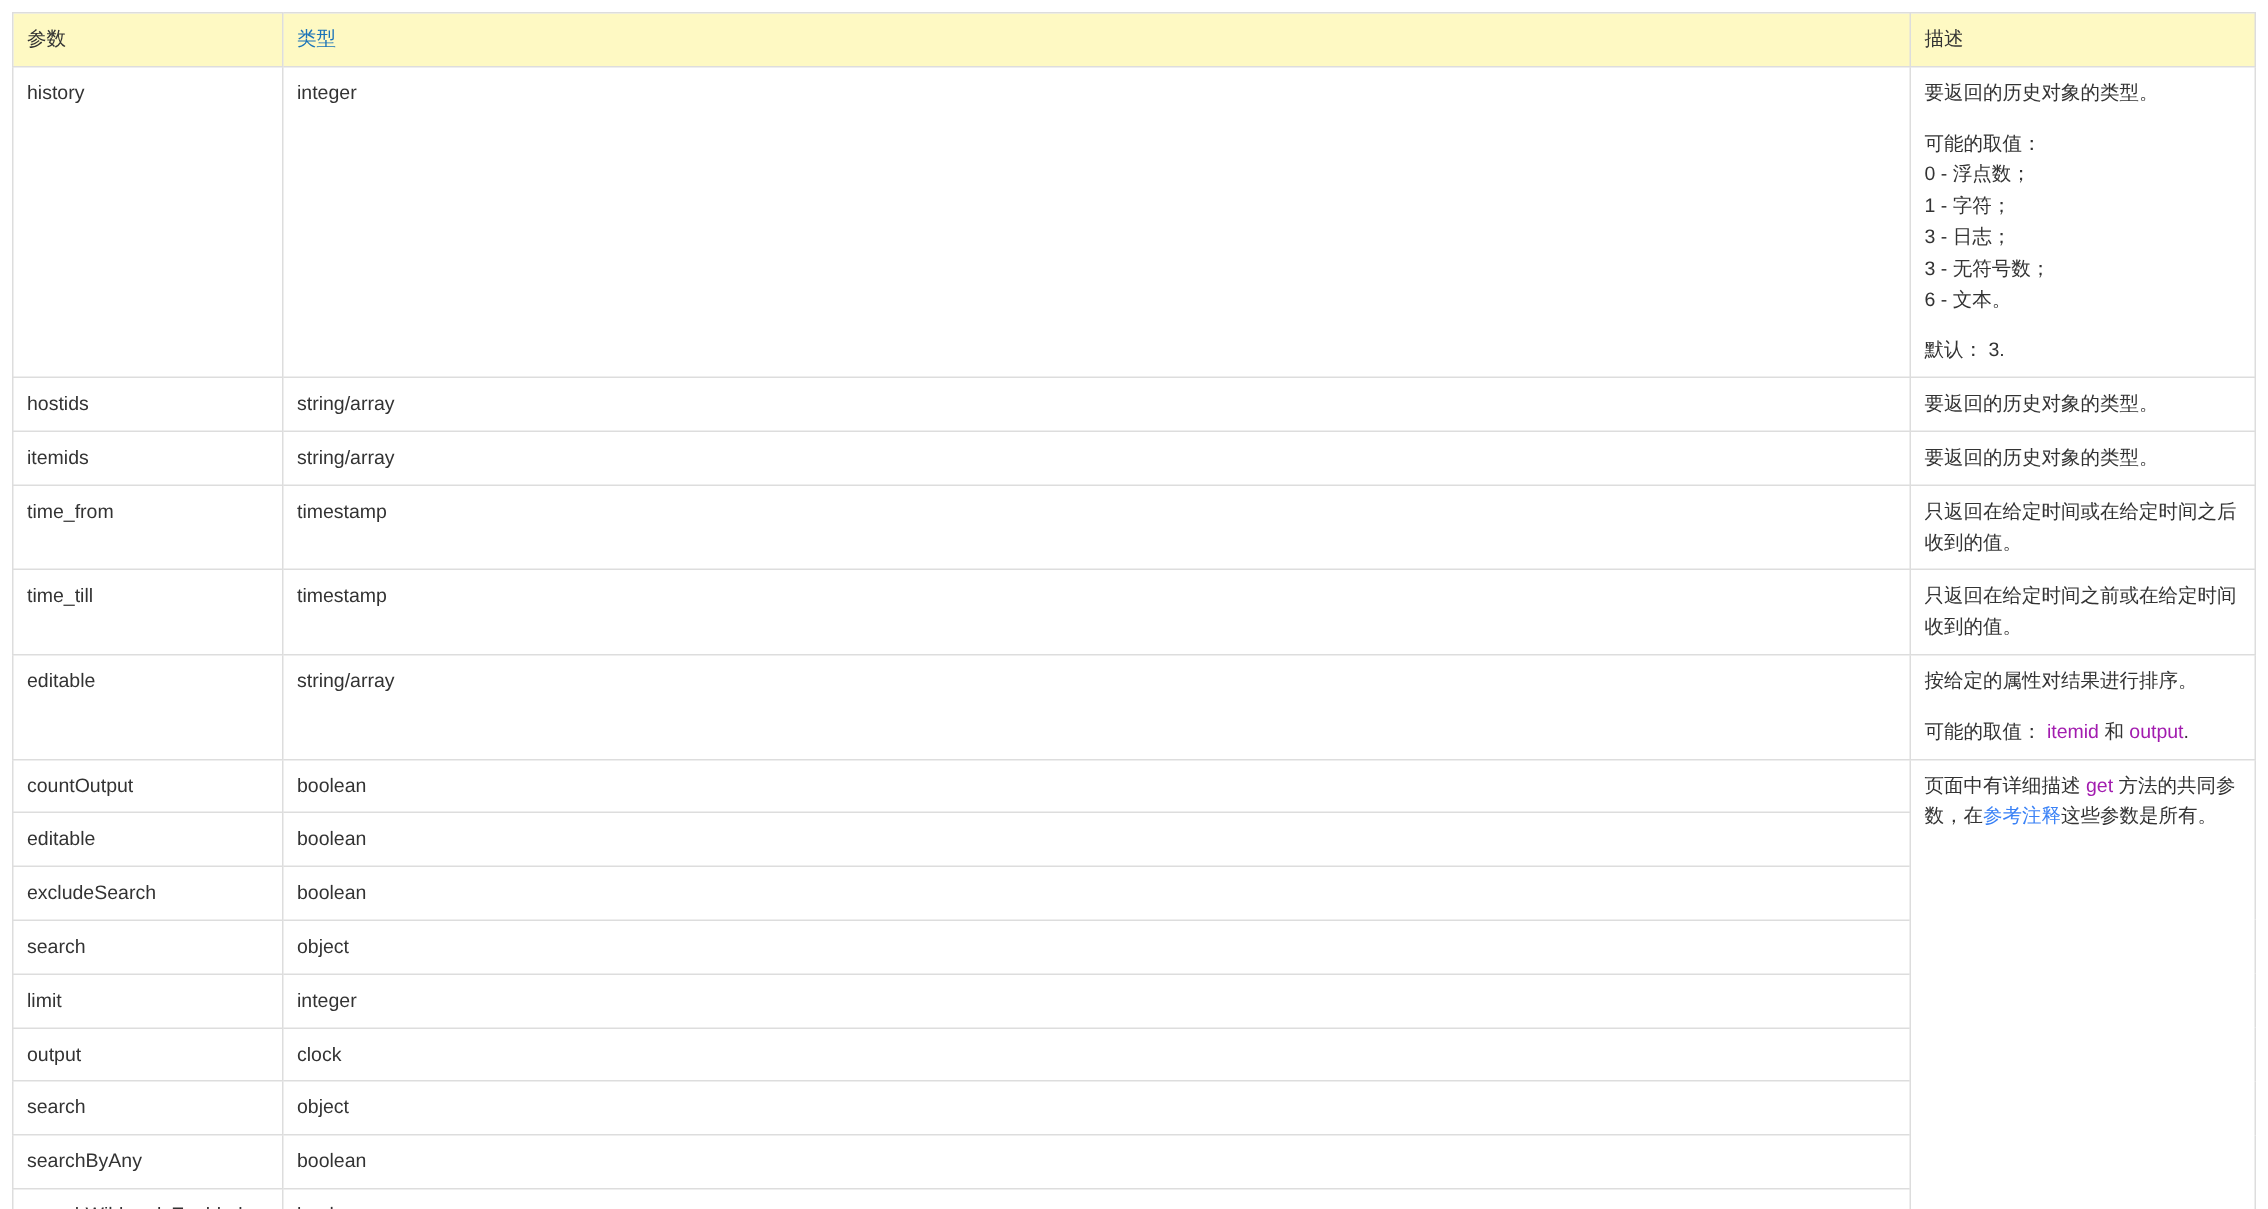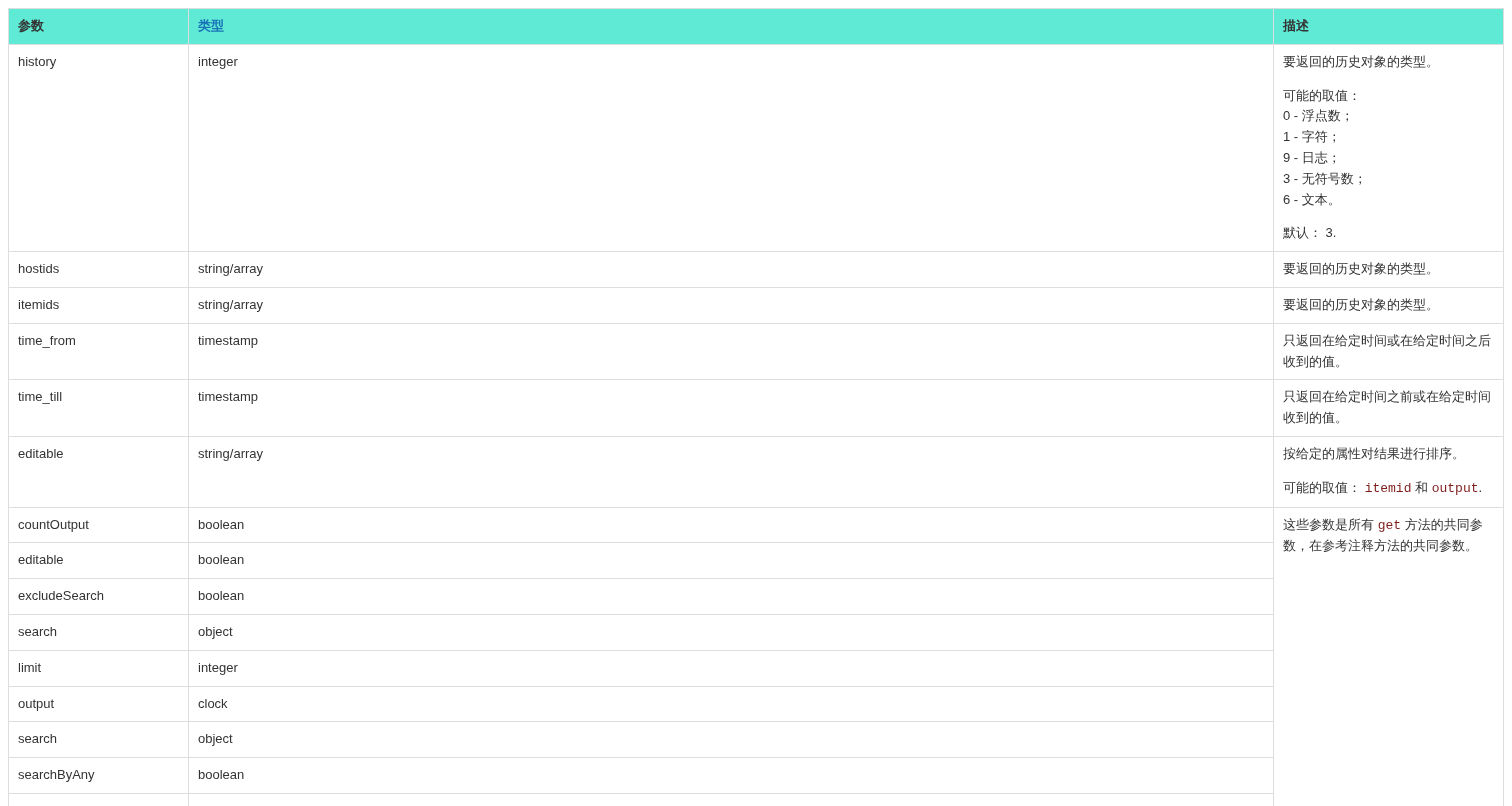--- a/index.html
+++ b/index.html
@@ -16,40 +16,40 @@
       table-layout: fixed;
     }
     th, td {
       border: 1px solid #dddddd;
       padding: 7px 9px;
       text-align: left;
       vertical-align: top;
       line-height: 1.6;
     }
     th {
-      background: #5eead4;
-      font-weight: 700;
+      background: #fef9c3;
+      font-weight: 400;
       color: #333333;
     }
     th a {
       color: #1a73b8;
       text-decoration: none;
     }
     .col-param { width: 180px; }
     .col-type { width: auto; }
     .col-desc { width: 230px; }
     .desc-block p { color: #333; }
     .desc-block .spacer { height: 1em; }
     .ref-link {
-      color: #404040;
+      color: #3b82f6;
       text-decoration: none;
     }
     code.inline {
-      font-family: Liberation Mono, monospace;
-      color: #7f1d1d;
+      font-family: Liberation Sans, sans-serif;
+      color: #a21caf;
     }
   </style>
 </head>
 <body>
 
 <table>
   <colgroup>
     <col class="col-param">
     <col class="col-type">
     <col class="col-desc">
@@ -65,21 +65,21 @@
     <tr>
       <td>history</td>
       <td>integer</td>
       <td>
         <div class="desc-block">
           <p>要返回的历史对象的类型。</p>
           <div class="spacer"></div>
           <p>可能的取值：</p>
           <p>0 - 浮点数；</p>
           <p>1 - 字符；</p>
-          <p>9 - 日志；</p>
+          <p>3 - 日志；</p>
           <p>3 - 无符号数；</p>
           <p>6 - 文本。</p>
           <div class="spacer"></div>
           <p>默认： 3.</p>
         </div>
       </td>
     </tr>
     <tr>
       <td>hostids</td>
       <td>string/array</td>
@@ -108,21 +108,21 @@
           <p>按给定的属性对结果进行排序。</p>
           <div class="spacer"></div>
           <p><span>可能的取值： </span><code class="inline">itemid</code><span> 和 </span><code class="inline">output</code><span>.</span></p>
         </div>
       </td>
     </tr>
     <tr>
       <td>countOutput</td>
       <td>boolean</td>
       <td rowspan="11">
-        <span>这些参数是所有 </span><code class="inline">get</code><span> 方法的共同参数，在</span><a href="#" class="ref-link">参考注释</a><span>方法的共同参数。</span>
+        <span>页面中有详细描述 </span><code class="inline">get</code><span> 方法的共同参数，在</span><a href="#" class="ref-link">参考注释</a><span>这些参数是所有。</span>
       </td>
     </tr>
     <tr>
       <td>editable</td>
       <td>boolean</td>
     </tr>
     <tr>
       <td>excludeSearch</td>
       <td>boolean</td>
     </tr>

